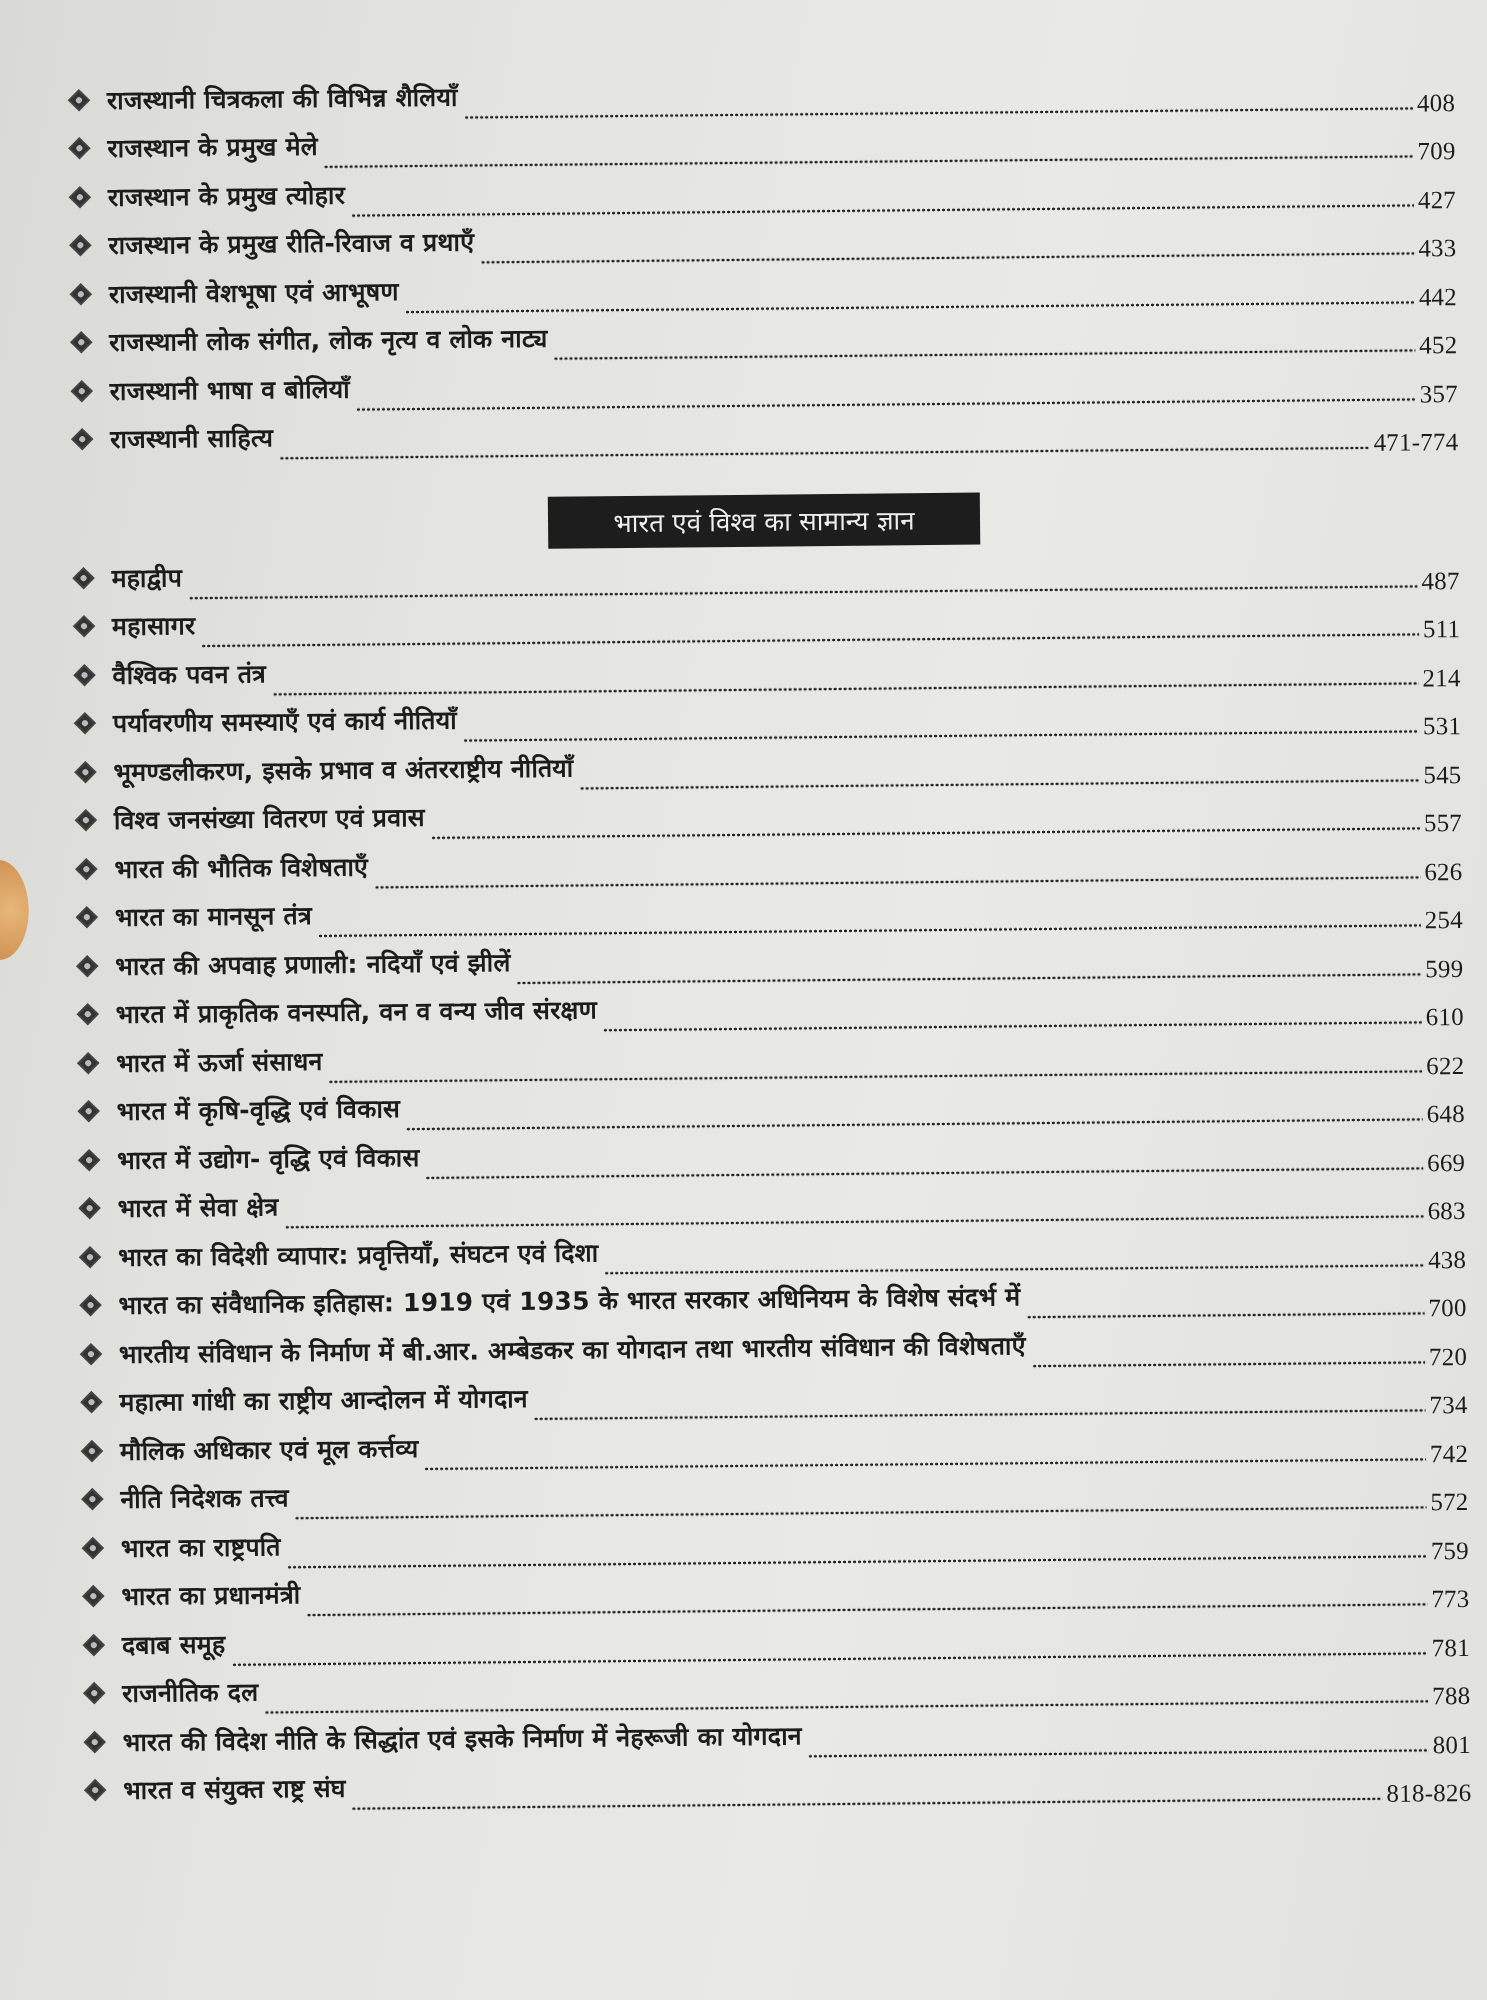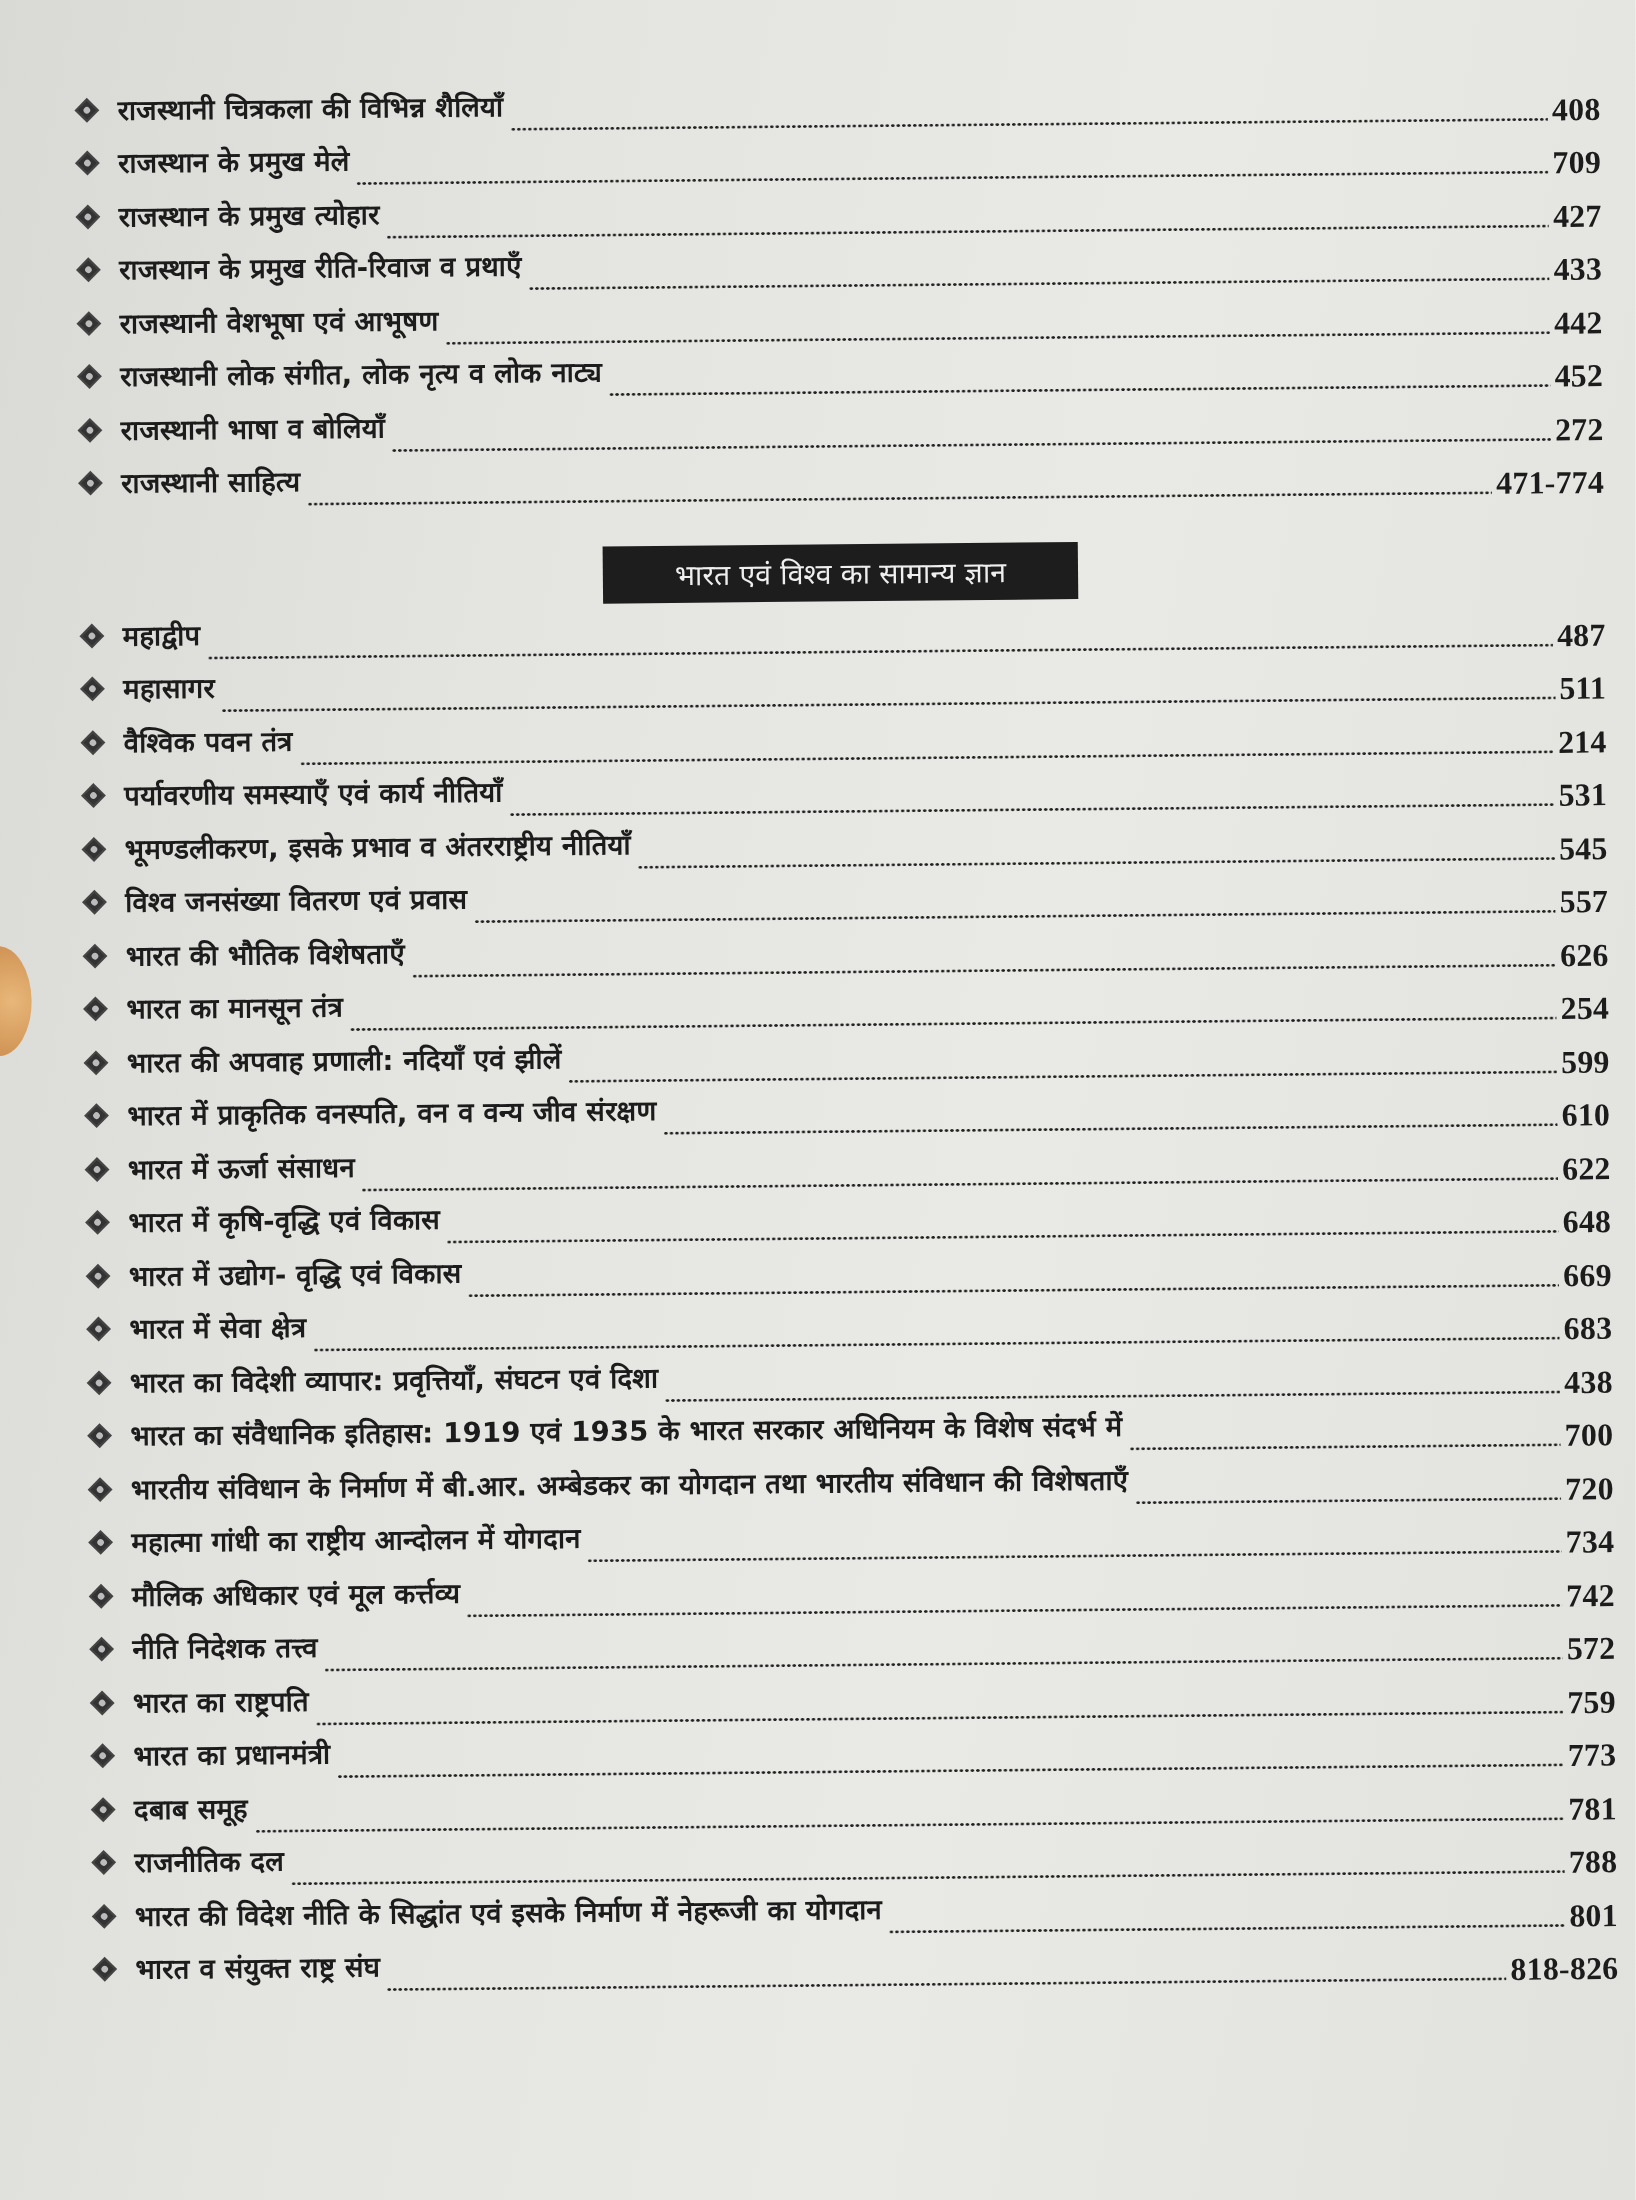--- a/index.html
+++ b/index.html
@@ -37,21 +37,21 @@
     background: #bbb; border-radius: 50%;
   }
   .title { white-space: nowrap; flex: none; padding-bottom: 2px; }
   .dots {
     flex: 1; margin: 0 4px 9px 6px; height: 4px;
     background-image: radial-gradient(circle, #222 1.3px, transparent 1.6px);
     background-size: 5px 4px; background-repeat: repeat-x;
     transform: translateY(14px);
   }
   .page-num {
-    font-family: "Liberation Serif", serif; font-weight: bold; font-size: 29px;
+    font-family: "Liberation Serif", serif; font-weight: normal; font-size: 25px;
     flex: none; transform: translateY(14px); padding-bottom: 2px;
   }
   .heading-bar {
     position: absolute; top: 502px; left: 543px; width: 432px; height: 52px;
     background: #1d1d1d; color: #efefef; font-size: 26px;
     display: flex; align-items: center; justify-content: center;
     font-family: "DejaVu Sans", sans-serif;
   }
 </style>
 </head>
@@ -94,21 +94,21 @@
       <div class="row">
         <span class="bullet"></span>
         <span class="title">राजस्थानी लोक संगीत, लोक नृत्य व लोक नाट्य</span>
         <span class="dots"></span>
         <span class="page-num">452</span>
       </div>
       <div class="row">
         <span class="bullet"></span>
         <span class="title">राजस्थानी भाषा व बोलियाँ</span>
         <span class="dots"></span>
-        <span class="page-num">272</span>
+        <span class="page-num">357</span>
       </div>
       <div class="row">
         <span class="bullet"></span>
         <span class="title">राजस्थानी साहित्य</span>
         <span class="dots"></span>
         <span class="page-num">471-774</span>
       </div>
     </div>
 
   <div class="heading-bar">

